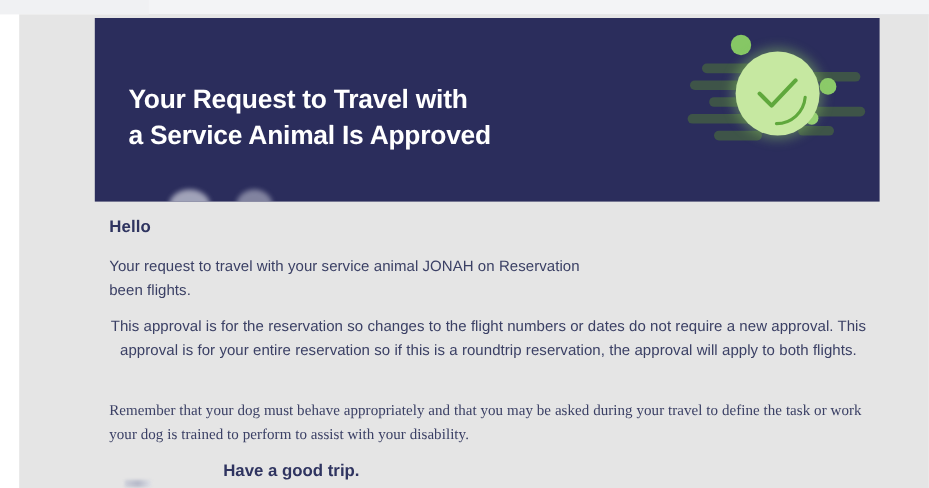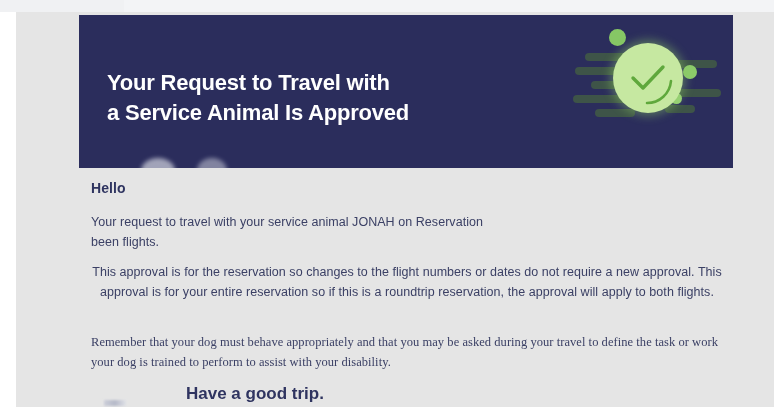--- a/index.html
+++ b/index.html
@@ -167,21 +167,21 @@
   }
   .p3 {
     top: 164px;
     width: 634px;
     font-family: Liberation Serif, serif;
   }
   .closing {
     position: absolute;
     left: 170px;
     top: 216px;
-    font-size: 17px;
+    font-size: 14px;
     font-weight: bold;
     color: #2f3460;
     text-align: center;
   }
   .smudge {
     position: absolute;
     left: 88px;
     top: 232px;
     width: 22px;
     height: 6px;

